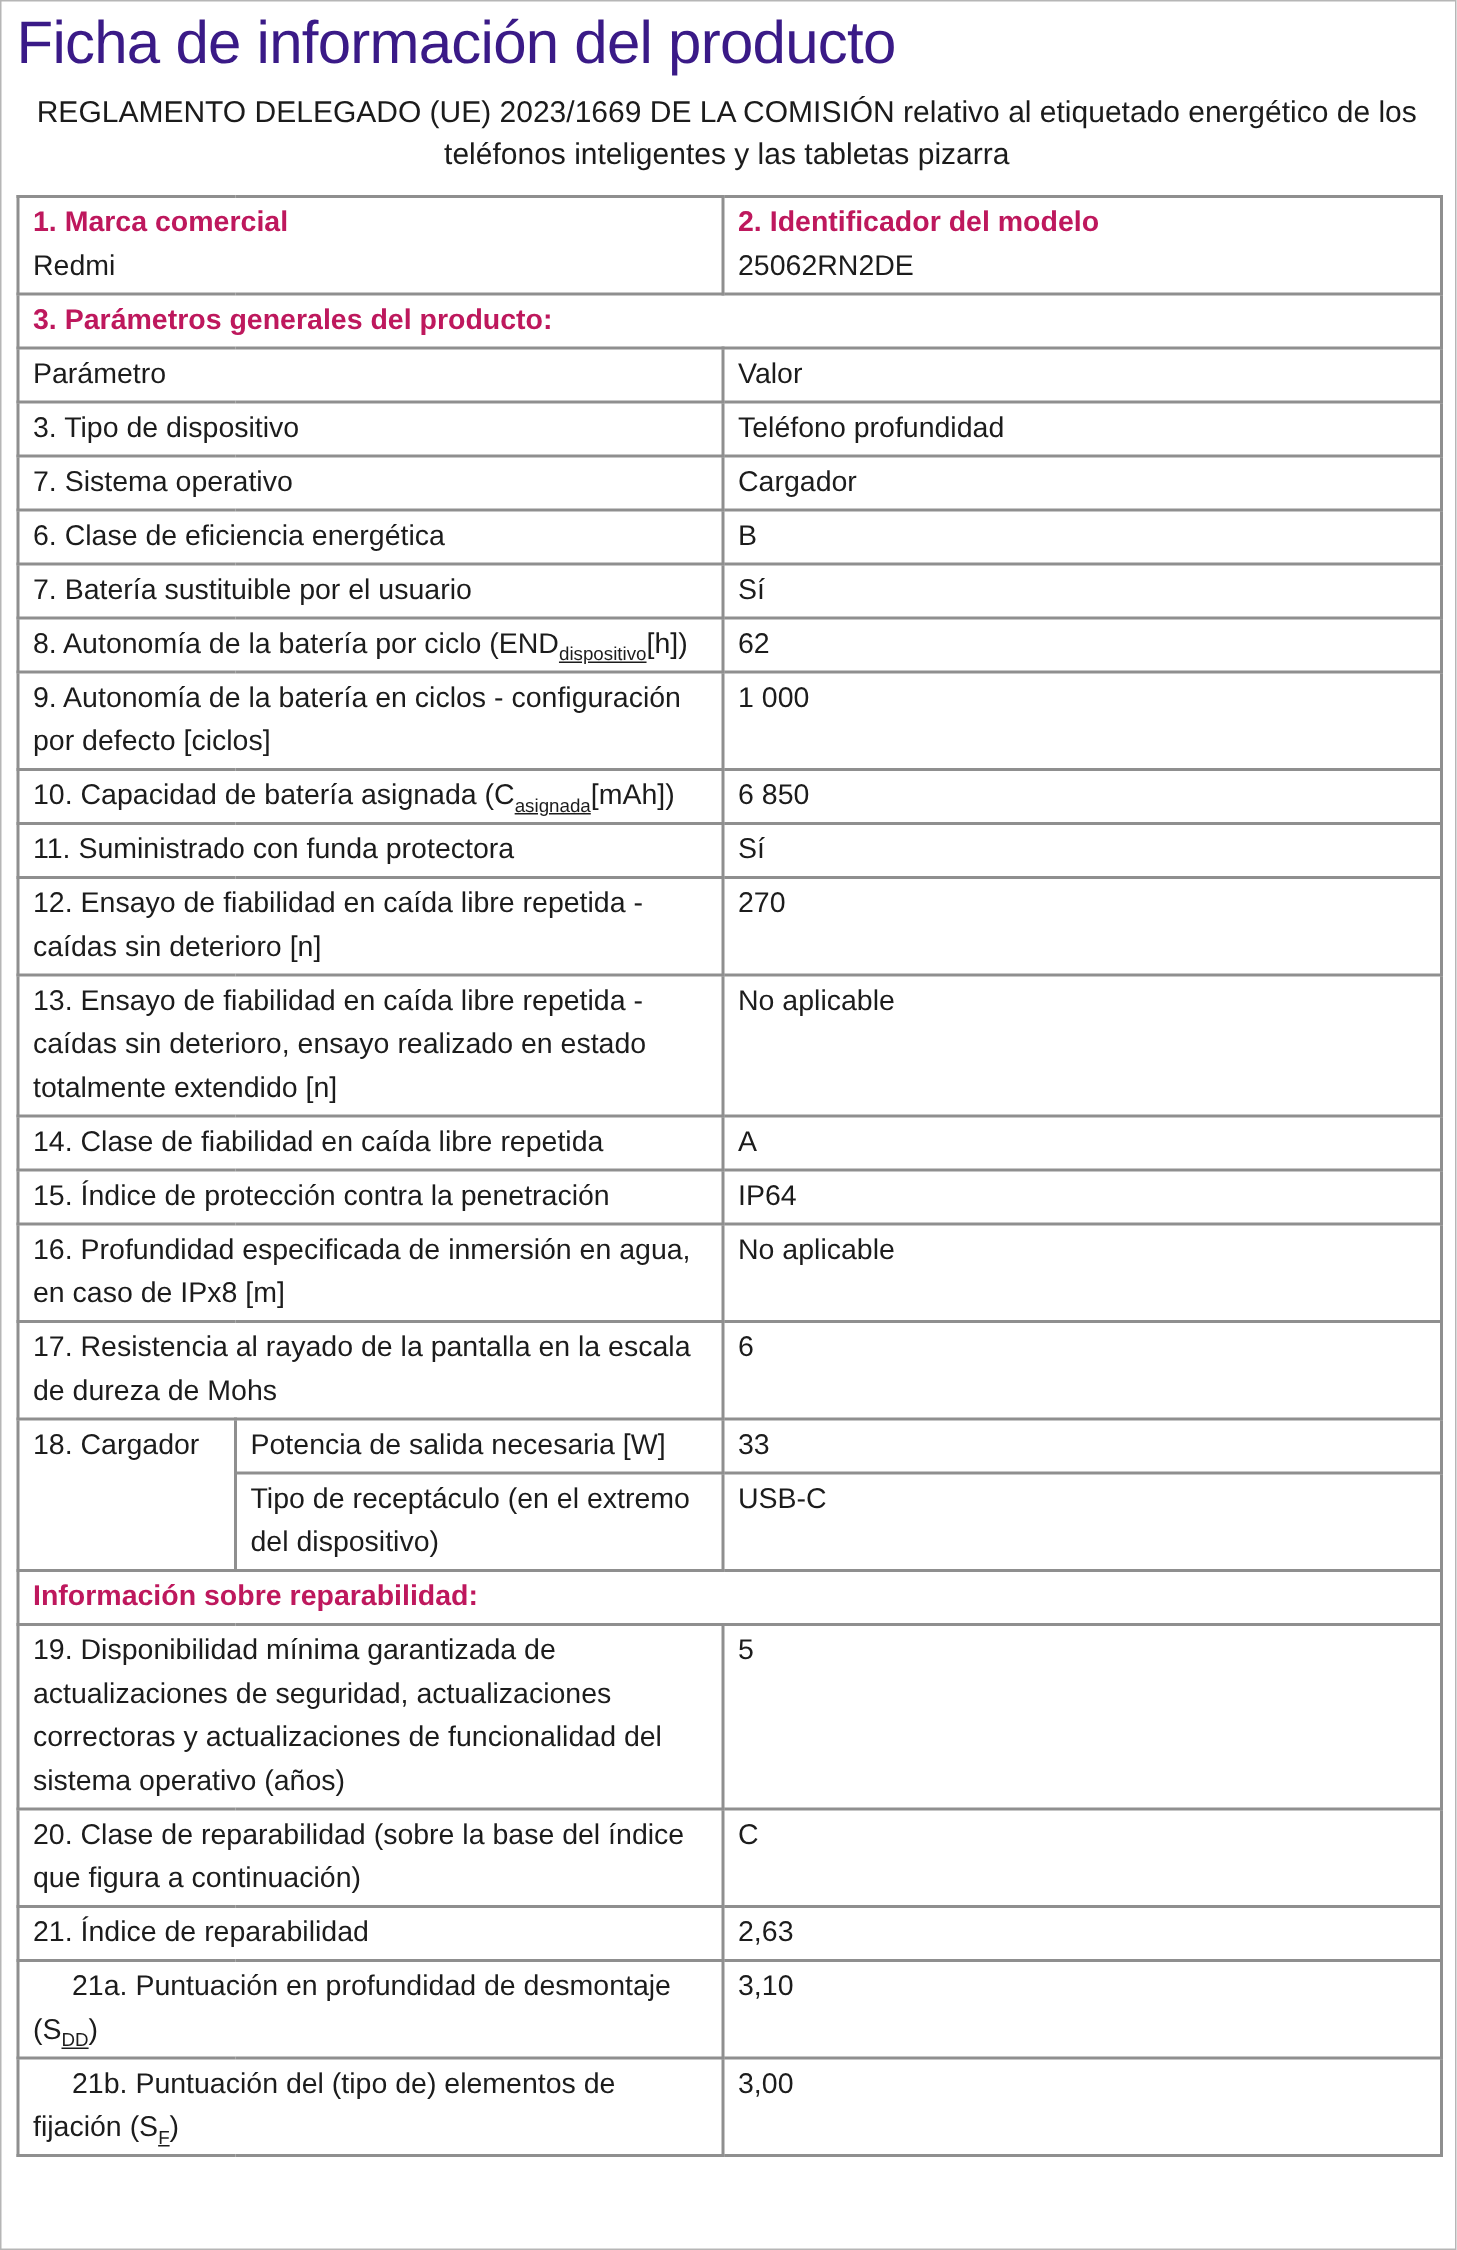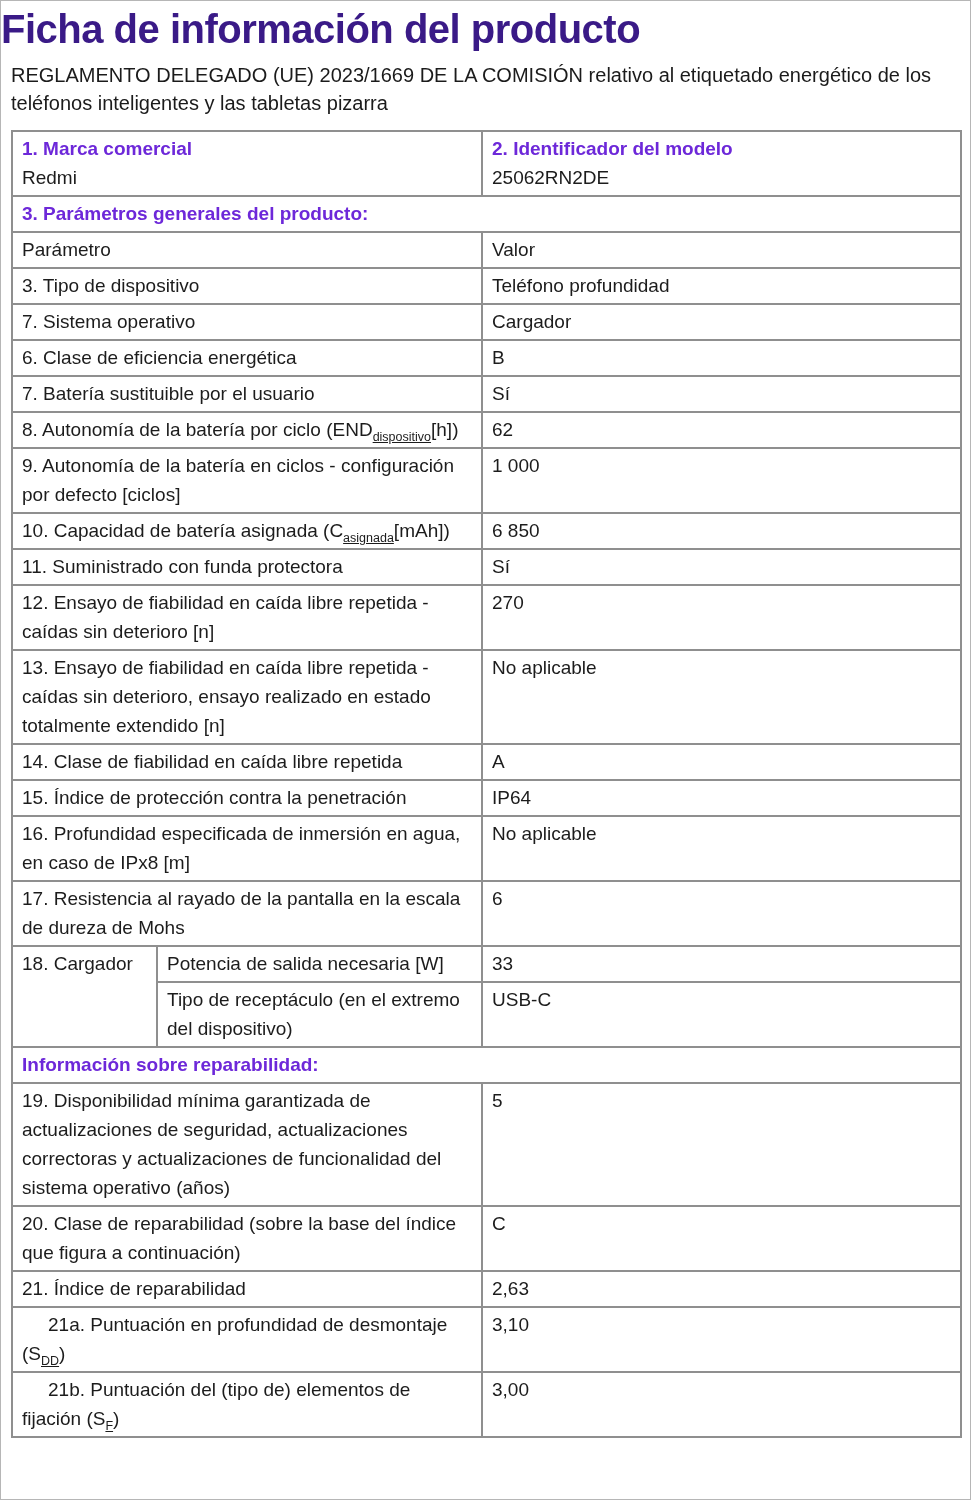--- a/index.html
+++ b/index.html
@@ -9,47 +9,48 @@
     height: 1500px;
     position: relative;
     background: #ffffff;
     box-sizing: border-box;
     border: 1px solid #b6b6b6;
     font-family: "Liberation Sans", "DejaVu Sans", sans-serif;
     color: #1c1c1c;
     overflow: hidden;
   }
   .page-title {
-    margin: 5px 10px 0 0;
+    margin: 5px 10px 0 10px;
     font-size: 40px;
-    font-weight: 700;
+    font-weight: 400;
     letter-spacing: -0.5px;
     line-height: 1.15;
   }
   .subtitle {
     margin: 10px 12px 13px 10px;
     font-size: 20px;
     line-height: 1.38;
     color: #1b1b1b;
+    text-align: center;
   }
   table.fiche {
     border-collapse: collapse;
     width: 951px;
     margin: 0 10px;
     table-layout: fixed;
     font-size: 19px;
   }
   table.fiche td {
     border: 2px solid #8f8f8f;
     padding: 2px 9px 3px 9px;
     vertical-align: top;
     line-height: 29px;
     word-wrap: break-word;
   }
-  .b { font-weight: 700; color: #6d28d9; }
+  .b { font-weight: 700; color: #be185d; }
   sub.small-sub, sub {
     font-size: 12.5px;
     line-height: 1;
     vertical-align: -5px;
     text-decoration: underline;
   }
   td.indent { text-indent: 26px; }
   .page-footer {
     position: absolute;
     right: 12px;

